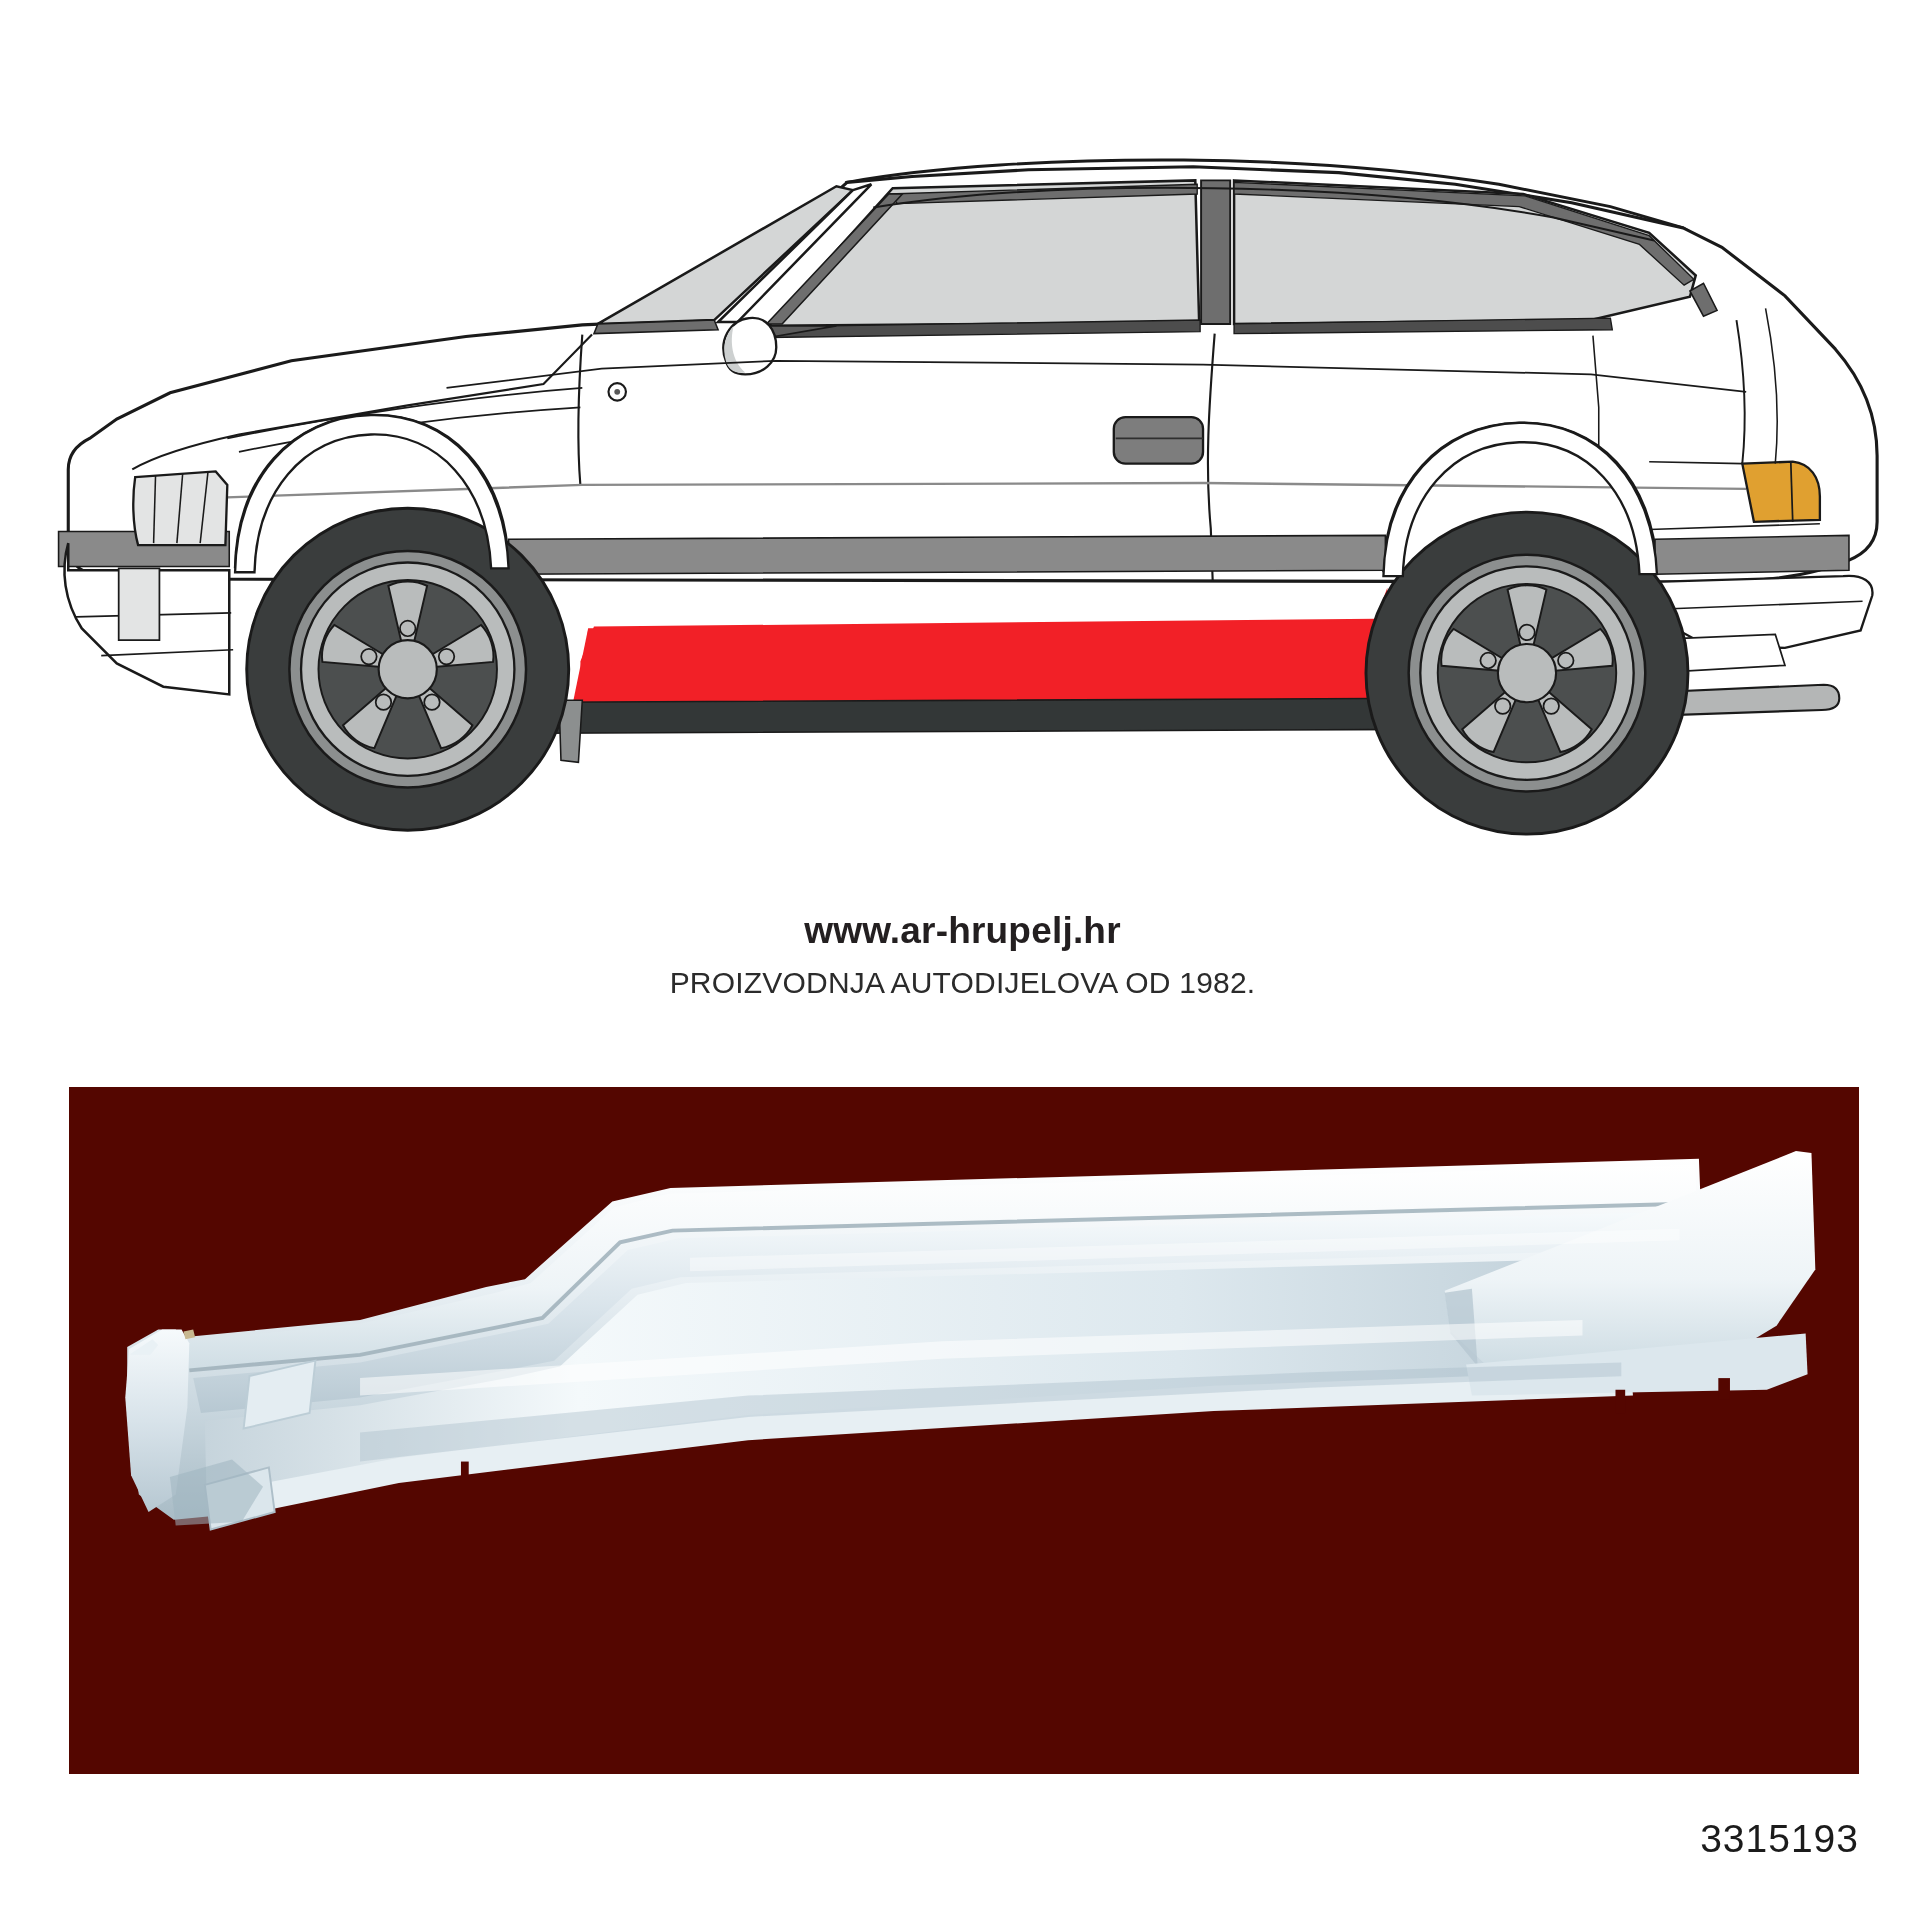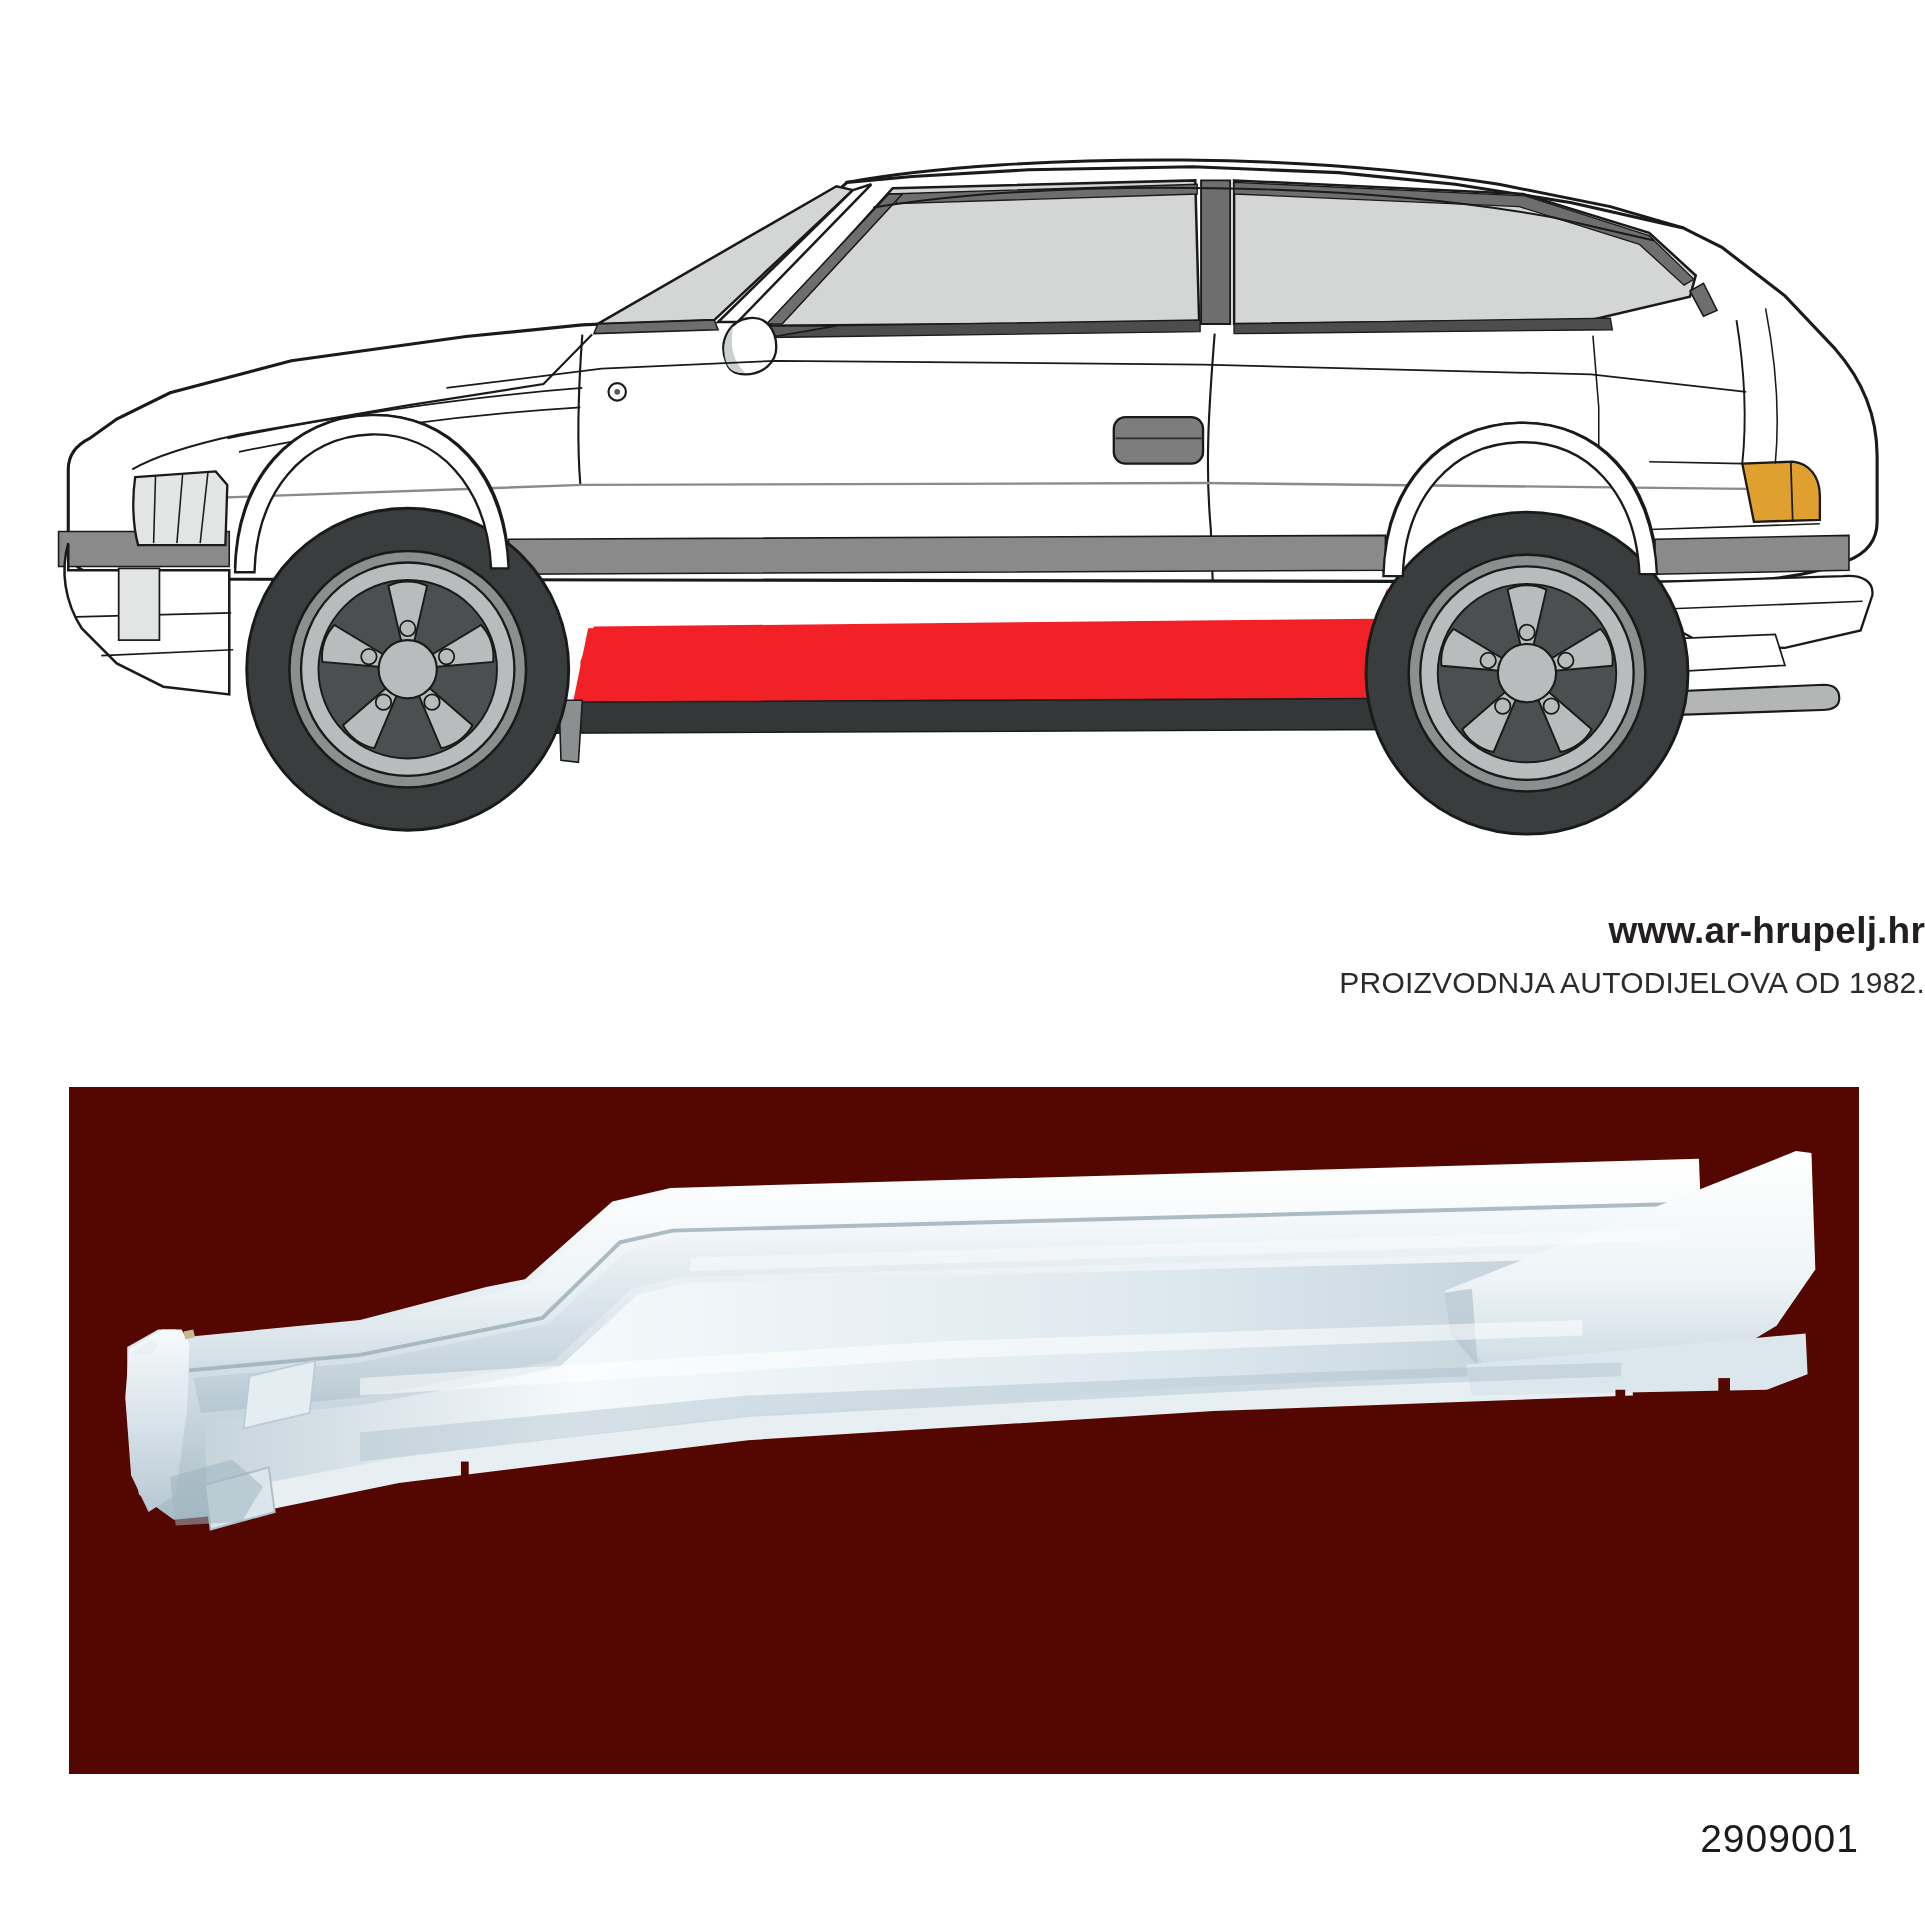--- a/index.html
+++ b/index.html
@@ -9,21 +9,21 @@
     overflow:hidden;position:relative;
   }
   .page{position:relative;width:1925px;height:1925px;background:#ffffff;}
 
   
   .illus-wrap{position:absolute;left:0;top:0;width:1925px;height:902px;}
   .illus-wrap svg{display:block;width:100%;height:100%;}
 
   
   .caption{
-    position:absolute;left:0;top:908px;width:1925px;text-align:right;
+    position:absolute;left:0;top:908px;width:1925px;text-align:center;
   }
   .cap-site{
     font-size:37px;font-weight:700;color:#231f20;letter-spacing:0.2px;
     line-height:45px;margin:0;
   }
   .cap-sub{
     font-size:30px;font-weight:400;color:#2b2b2b;letter-spacing:0.2px;
     line-height:47px;margin:0;padding-top:5.8px;
   }
 
@@ -350,16 +350,16 @@
 
         <path fill="#ffffff" opacity="0.55" stroke="none" d="M 300,300 L 900,262 L 1560,240 L 1560,256 L 900,280 L 300,318 Z"></path>
         <path fill="#ffffff" opacity="0.4" stroke="none" d="M 640,176 L 1660,146 L 1660,158 L 640,190 Z"></path>
 
         <path fill="#a8bcc7" opacity="0.4" stroke="none" d="M 300,356 L 700,318 L 1280,294 L 1600,284 L 1600,298 L 1280,310 L 700,340 L 300,386 Z"></path>
 
       </g>
     </svg>
   </div>
 
-  <div class="partno">2909001</div>
+  <div class="partno">3315193</div>
 
 </div>
 
 
 </body></html>

